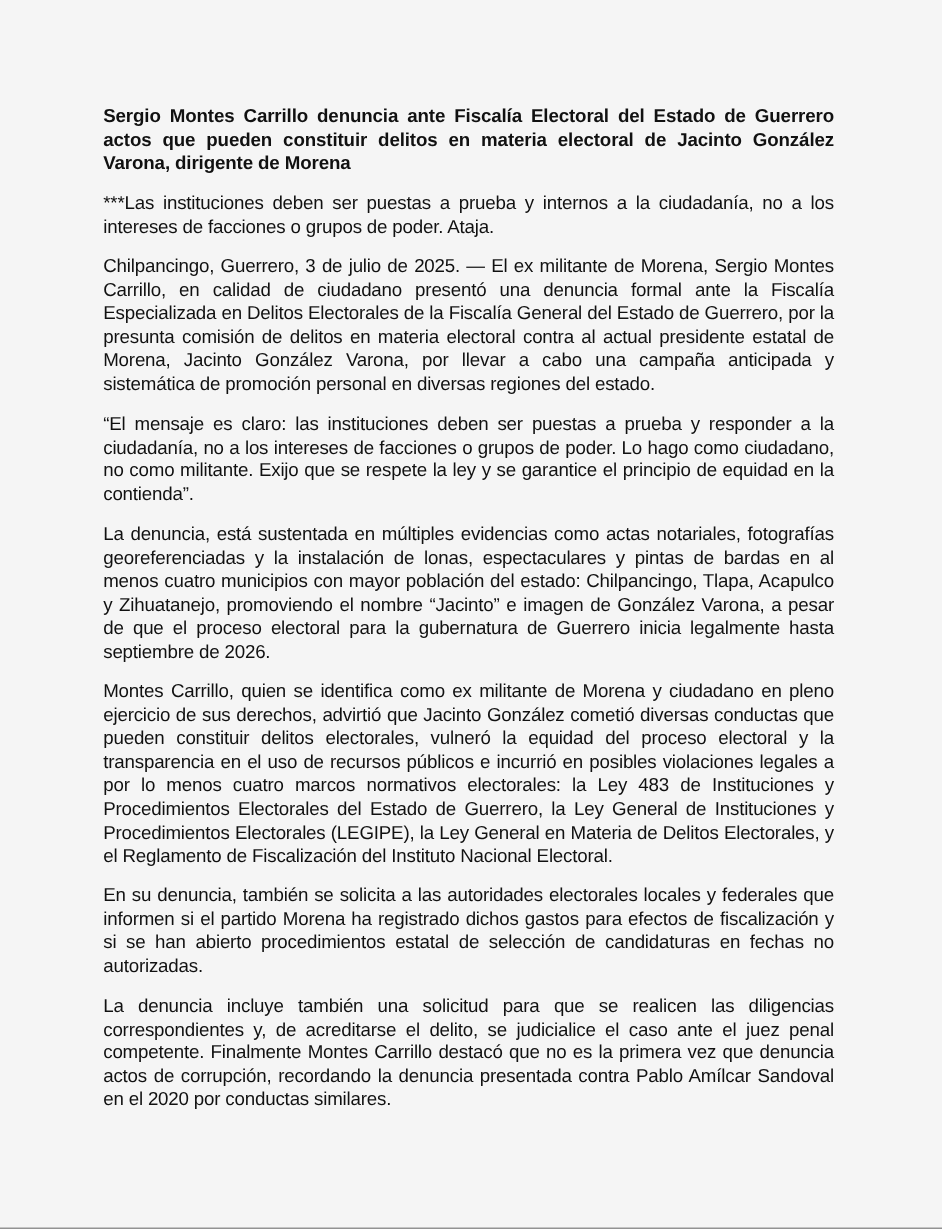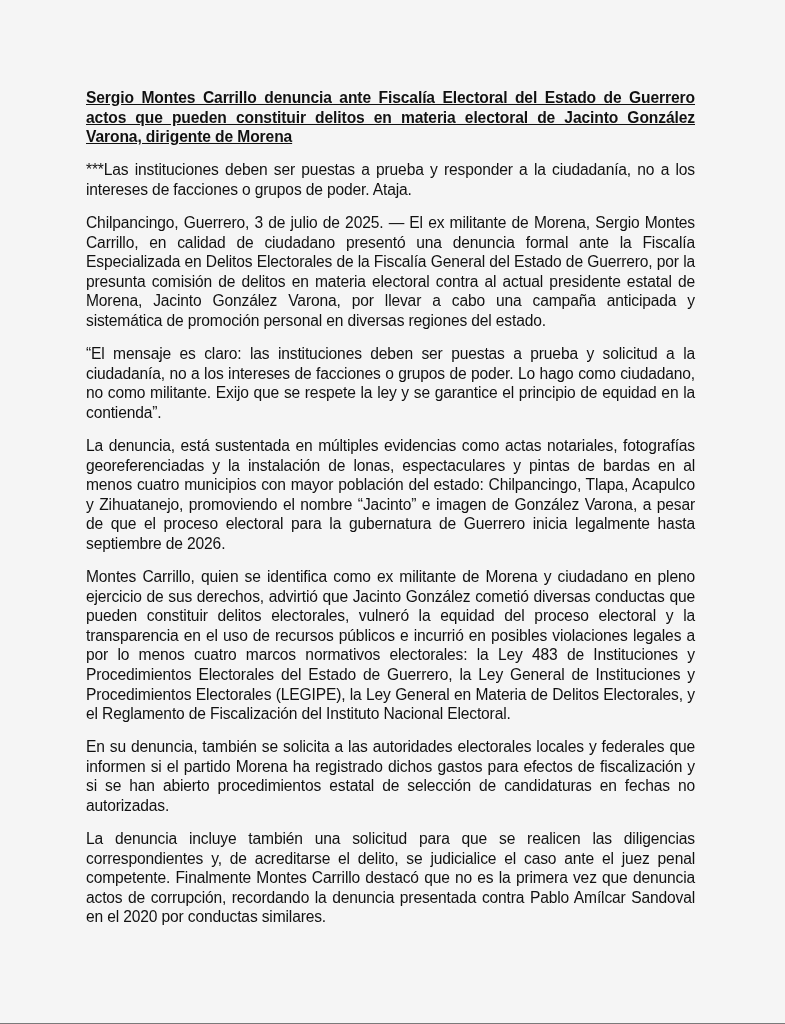--- a/index.html
+++ b/index.html
@@ -31,38 +31,37 @@
       word-spacing: 0px;
     }
     .doc h1 {
       font-size: 15.6px;
       line-height: 19.6px;
       font-weight: bold;
       margin: 0 0 13.5px 0;
       text-align: justify;
       text-align-last: left;
       letter-spacing: -0.1px;
-      text-decoration: underline;
     }
     .bottom-rule {
       position: absolute;
       left: 0;
       right: 0;
       bottom: 0;
       height: 1px;
       background: #7a7a7a;
     }
   </style>
 </head>
 <body>
 
 <div class="doc">
   <h1>Sergio Montes Carrillo denuncia ante Fiscalía Electoral del Estado de Guerrero actos que pueden constituir delitos en materia electoral de Jacinto González Varona, dirigente de Morena</h1>
-  <p>***Las instituciones deben ser puestas a prueba y responder a la ciudadanía, no a los intereses de facciones o grupos de poder.  Ataja.</p>
+  <p>***Las instituciones deben ser puestas a prueba y internos a la ciudadanía, no a los intereses de facciones o grupos de poder.  Ataja.</p>
   <p>Chilpancingo, Guerrero, 3 de julio de 2025. — El ex militante de Morena, Sergio Montes Carrillo, en calidad de ciudadano presentó una denuncia formal ante la Fiscalía Especializada en Delitos Electorales de la Fiscalía General del Estado de Guerrero, por la presunta comisión de delitos en materia electoral contra al actual presidente estatal de Morena, Jacinto González Varona, por llevar a cabo una campaña anticipada y sistemática de promoción personal en diversas regiones del estado.</p>
-  <p>“El mensaje es claro: las instituciones deben ser puestas a prueba y solicitud a la ciudadanía, no a los intereses de facciones o grupos de poder. Lo hago como ciudadano, no como militante. Exijo que se respete la ley y se garantice el principio de equidad en la contienda”.</p>
+  <p>“El mensaje es claro: las instituciones deben ser puestas a prueba y responder a la ciudadanía, no a los intereses de facciones o grupos de poder. Lo hago como ciudadano, no como militante. Exijo que se respete la ley y se garantice el principio de equidad en la contienda”.</p>
   <p>La denuncia, está sustentada en múltiples evidencias como actas notariales, fotografías georeferenciadas y la instalación de lonas, espectaculares y pintas de bardas en al menos cuatro municipios con mayor población del estado: Chilpancingo, Tlapa, Acapulco y Zihuatanejo, promoviendo el nombre “Jacinto” e imagen de González Varona, a pesar de que el proceso electoral para la gubernatura de Guerrero inicia legalmente hasta septiembre de 2026.</p>
   <p>Montes Carrillo, quien se identifica como ex militante de Morena y ciudadano en pleno ejercicio de sus derechos, advirtió que Jacinto González cometió diversas conductas que pueden constituir delitos electorales, vulneró la equidad del proceso electoral y la transparencia en el uso de recursos públicos e incurrió en posibles violaciones legales a por lo menos cuatro marcos normativos electorales: la Ley 483 de Instituciones y Procedimientos Electorales del Estado de Guerrero, la Ley General de Instituciones y Procedimientos Electorales (LEGIPE), la Ley General en Materia de Delitos Electorales, y el Reglamento de Fiscalización del Instituto Nacional Electoral.</p>
   <p>En su denuncia, también se solicita a las autoridades electorales locales y federales que informen si el partido Morena ha registrado dichos gastos para efectos de fiscalización y si se han abierto procedimientos estatal de selección de candidaturas en fechas no autorizadas.</p>
   <p>La denuncia incluye también una solicitud para que se realicen las diligencias correspondientes y, de acreditarse el delito, se judicialice el caso ante el juez penal competente. Finalmente Montes Carrillo destacó que no es la primera vez que denuncia actos de corrupción, recordando la denuncia presentada contra Pablo Amílcar Sandoval en el 2020 por conductas similares.</p>
 </div>
 
 <div class="bottom-rule"></div>
 
 </body></html>

